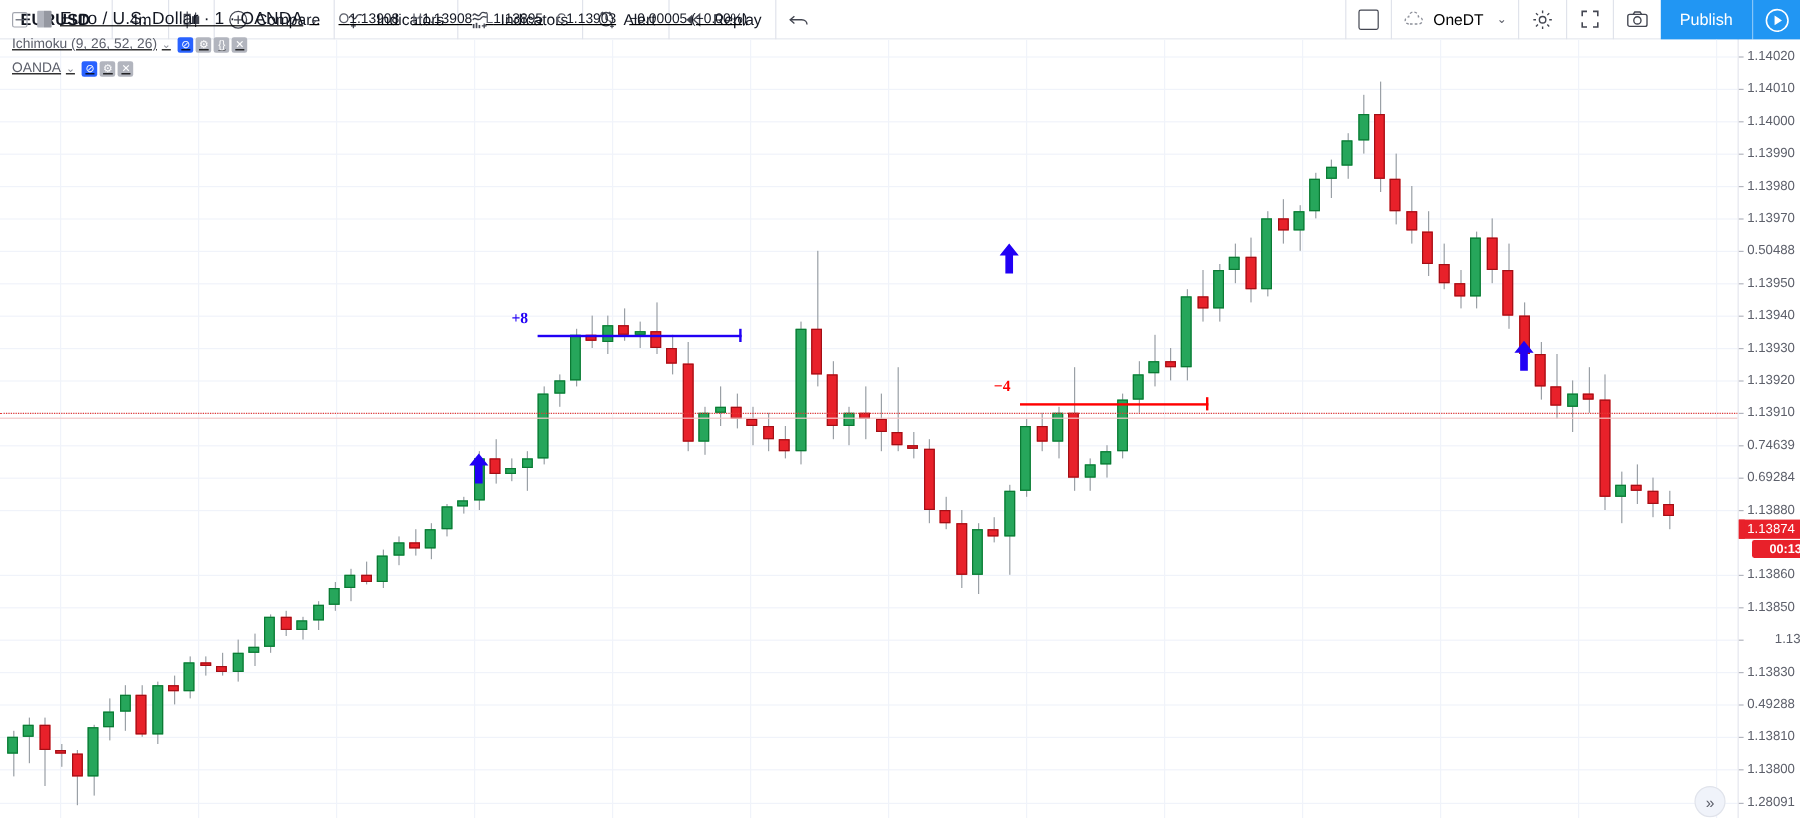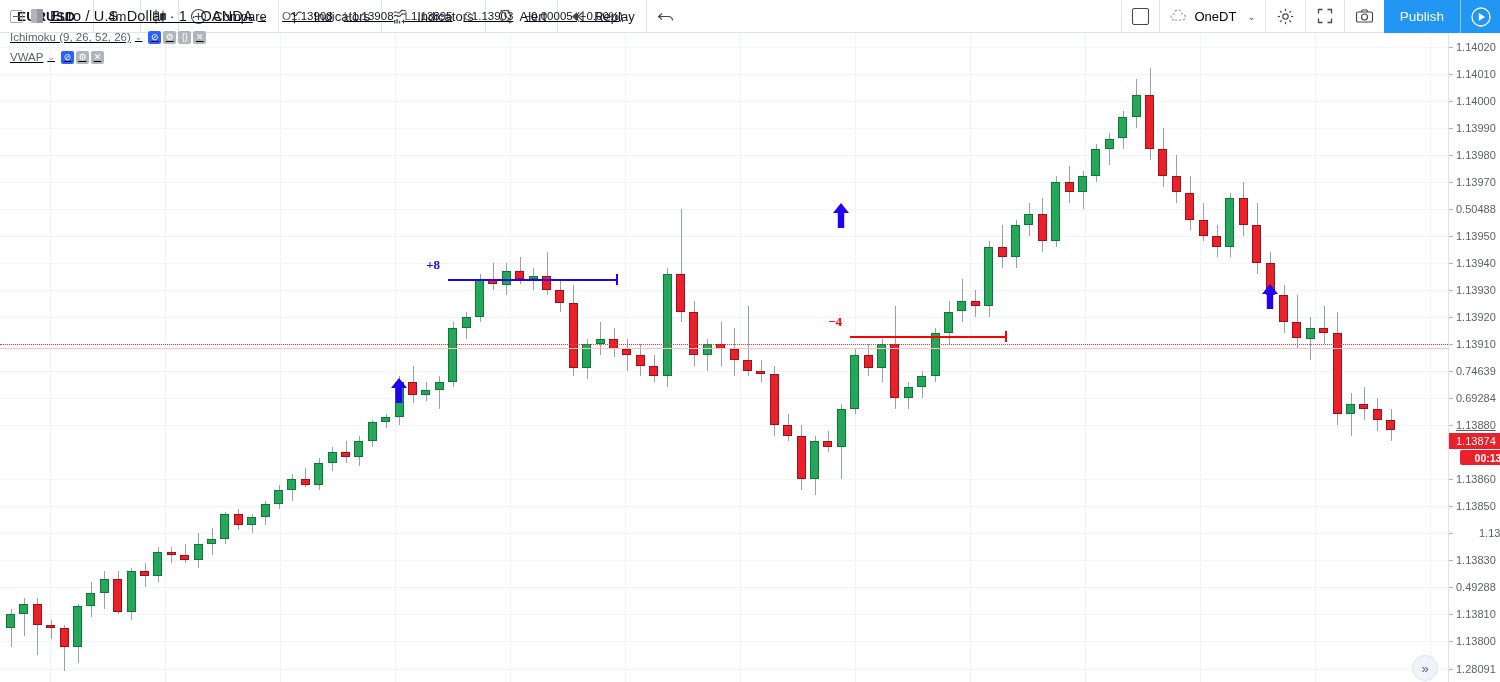--- a/index.html
+++ b/index.html
@@ -623,21 +623,21 @@
     <div class="legend-row2">
       <span class="ind-name">Ichimoku (9, 26, 52, 26)</span>
       <span class="ind-caret">⌄</span>
       <span class="ind-btn blue">⊘</span>
       <span class="ind-btn gray">⚙</span>
       <span class="ind-btn gray">{}</span>
       <span class="ind-btn gray">✕</span>
     </div>
 
     <div class="legend-row3">
-      <span class="ind-name">VWAP</span>
+      <span class="ind-name">OANDA</span>
       <span class="ind-caret">⌄</span>
       <span class="ind-btn blue">⊘</span>
       <span class="ind-btn gray">⚙</span>
       <span class="ind-btn gray">✕</span>
     </div>
   </div>
 
   <div class="price-axis" id="price-axis">
       <div class="pa-tick" style="top: 13.5px;"></div>
       <div class="pa-label" style="top: 13.5px;">1.14020</div>
@@ -661,21 +661,21 @@
       <div class="pa-label" style="top: 256.9px;">1.13930</div>
       <div class="pa-tick" style="top: 283.9px;"></div>
       <div class="pa-label" style="top: 283.9px;">1.13920</div>
       <div class="pa-tick" style="top: 311px;"></div>
       <div class="pa-label" style="top: 311px;">1.13910</div>
       <div class="pa-tick" style="top: 338px;"></div>
       <div class="pa-label" style="top: 338px;">0.74639</div>
       <div class="pa-tick" style="top: 365.1px;"></div>
       <div class="pa-label" style="top: 365.1px;">0.69284</div>
       <div class="pa-tick" style="top: 392.1px;"></div>
-      <div class="pa-label" style="top: 392.1px; text-decoration: underline;">1.13880</div>
+      <div class="pa-label" style="top: 392.1px;">1.13880</div>
       <div class="pa-tick" style="top: 446.2px;"></div>
       <div class="pa-label" style="top: 446.2px;">1.13860</div>
       <div class="pa-tick" style="top: 473.2px;"></div>
       <div class="pa-label" style="top: 473.2px;">1.13850</div>
       <div class="pa-tick" style="top: 500.3px;"></div>
       <div class="pa-label" style="top: 500.3px; margin-left: 23px;">1.13840</div>
       <div class="pa-tick" style="top: 527.3px;"></div>
       <div class="pa-label" style="top: 527.3px;">1.13830</div>
       <div class="pa-tick" style="top: 554.4px;"></div>
       <div class="pa-label" style="top: 554.4px;">0.49288</div>

